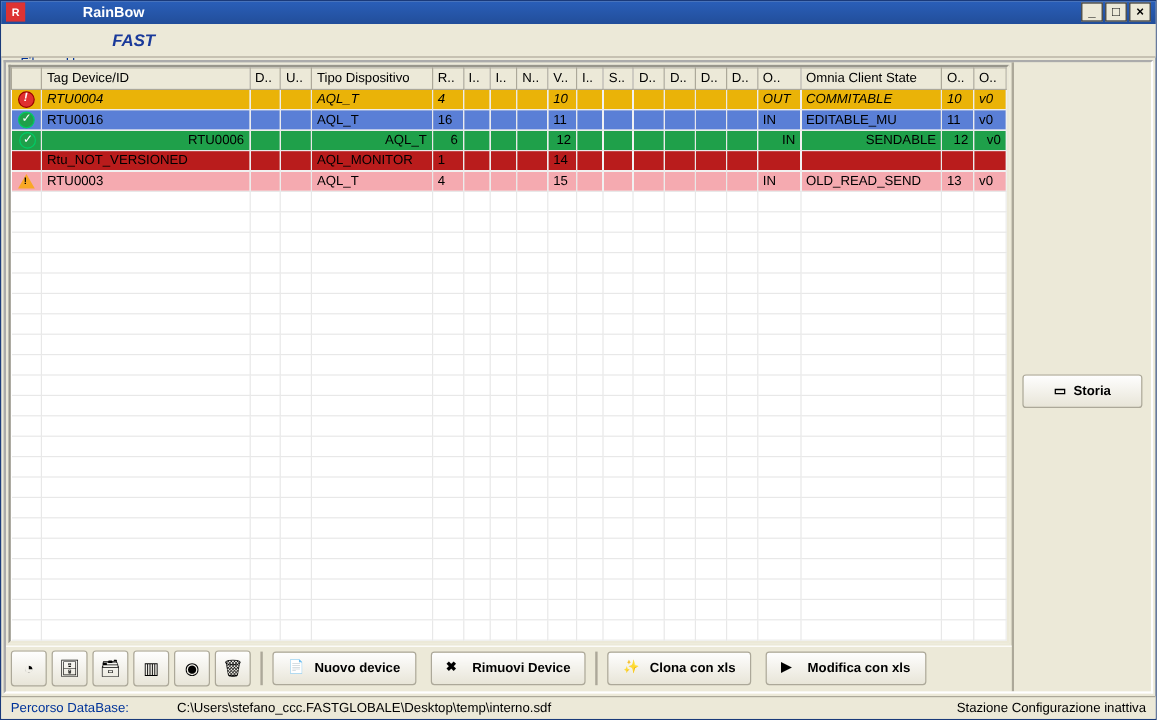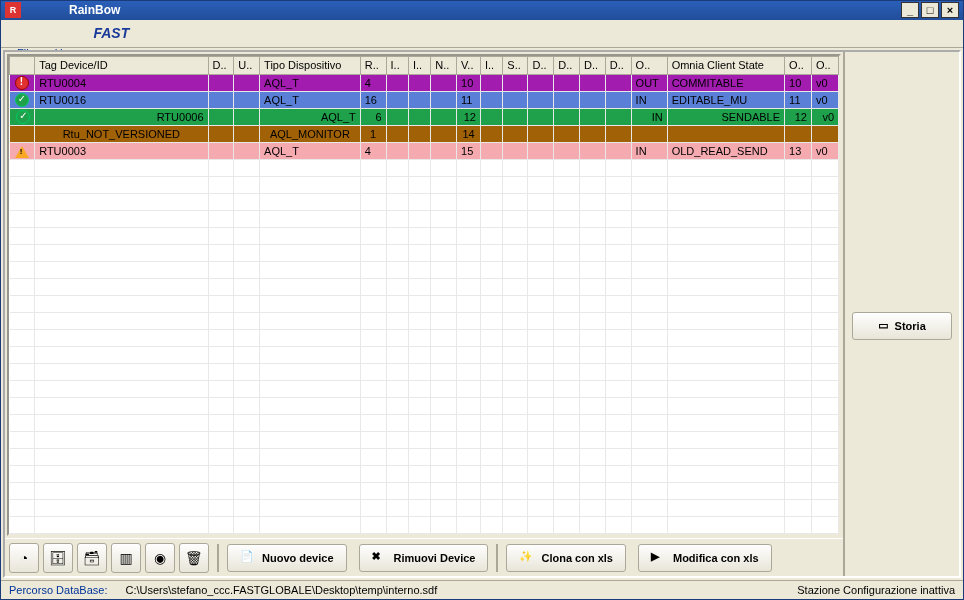--- a/index.html
+++ b/index.html
@@ -15,40 +15,40 @@
   .menubar .page-title { flex: 1; text-align: center; font-weight: bold; color: #000; font-size: 12px; }
   .menubar .logo { color: #1a3a9a; font-style: italic; font-weight: bold; font-size: 14px; margin-right: 4px; }
   .main { flex: 1; display: flex; border: 2px inset #fff; margin: 2px; background: #ece9d8; }
   .left-pane { flex: 1; display: flex; flex-direction: column; border-right: 2px solid #aca899; }
   .right-pane { width: 114px; background: #ece9d8; display: flex; flex-direction: column; align-items: center; padding-top: 260px; }
   .grid-wrap { flex: 1; overflow: auto; background: #fff; border: 2px inset #ece9d8; margin: 2px; }
   table.grid { border-collapse: collapse; width: 100%; font-size: 11px; }
   table.grid th { background: #ece9d8; border: 1px solid #aca899; padding: 2px 4px; text-align: left; font-weight: normal; height: 18px; white-space: nowrap; overflow: hidden; }
   table.grid td { border-bottom: 1px solid #e8e8e8; border-right: 1px solid #e8e8e8; padding: 1px 4px; height: 17px; white-space: nowrap; overflow: hidden; }
   tr.empty td { background: #fff; height: 17px; }
-  tr.row-orange td { background: #a21caf; color: #000; }
+  tr.row-orange td { background: #eab308; color: #000; font-style: italic; }
   tr.row-blue td { background: #5a7fd6; color: #000; }
   tr.row-green td { background: #1fa04a; color: #000; text-align: right; }
-  tr.row-white td { background: #a16207; color: #000; text-align: center; }
+  tr.row-white td { background: #b91c1c; color: #000; }
   tr.row-pink td { background: #f5aab0; color: #000; }
   .icon-cell { width: 18px; text-align: center; }
   .ico { display: inline-block; width: 14px; height: 14px; border-radius: 50%; vertical-align: middle; }
   .ico-alert { background: #e03030; border: 1px solid #900; position: relative; }
   .ico-alert::after { content: "!"; color: #fff; font-weight: bold; font-size: 10px; position: absolute; left: 4px; top: -1px; }
   .ico-check { background: #1fa04a; border: 1px solid #0c6; position: relative; }
   .ico-check::after { content: "✓"; color: #fff; font-size: 10px; position: absolute; left: 2px; top: -1px; }
   .ico-warn { width: 0; height: 0; border-left: 7px solid transparent; border-right: 7px solid transparent; border-bottom: 12px solid #f9a825; border-radius: 0; position: relative; }
   .ico-warn::after { content: "!"; color: #000; font-size: 8px; font-weight: bold; position: absolute; left: -2px; top: 1px; }
   .toolbar { height: 38px; background: #ece9d8; display: flex; align-items: center; padding: 2px 4px; gap: 4px; border-top: 1px solid #fff; }
   .tbtn { width: 30px; height: 30px; background: linear-gradient(#fefefe,#e8e5d8); border: 1px solid #aca899; border-radius: 3px; display: flex; align-items: center; justify-content: center; cursor: pointer; font-size: 14px; }
   .big-btn { height: 28px; padding: 0 12px; background: linear-gradient(#fefefe,#e8e5d8); border: 1px solid #aca899; border-radius: 3px; display: flex; align-items: center; gap: 6px; cursor: pointer; font-weight: bold; font-size: 11px; }
   .big-btn .ic { width: 16px; height: 16px; display: inline-block; }
   .statusbar { height: 22px; background: #ece9d8; border-top: 1px solid #aca899; display: flex; align-items: center; padding: 0 8px; font-size: 11px; color: #003399; }
   .statusbar .sb-left { }
-  .statusbar .sb-path { margin-left: 18px; flex: 1; color: #000; }
+  .statusbar .sb-path { margin-left: 40px; flex: 1; color: #000; }
   .statusbar .sb-right { color: #000; }
   .storia-btn { width: 100px; height: 28px; background: linear-gradient(#fefefe,#e8e5d8); border: 1px solid #aca899; border-radius: 3px; display: flex; align-items: center; justify-content: center; gap: 6px; cursor: pointer; font-weight: bold; }
   .sep { width: 2px; height: 28px; background: #aca899; margin: 0 4px; }
   .spacer4 { width: 4px; }
 </style>
 </head>
 <body>
 
 <div class="window">
   <div class="titlebar">

